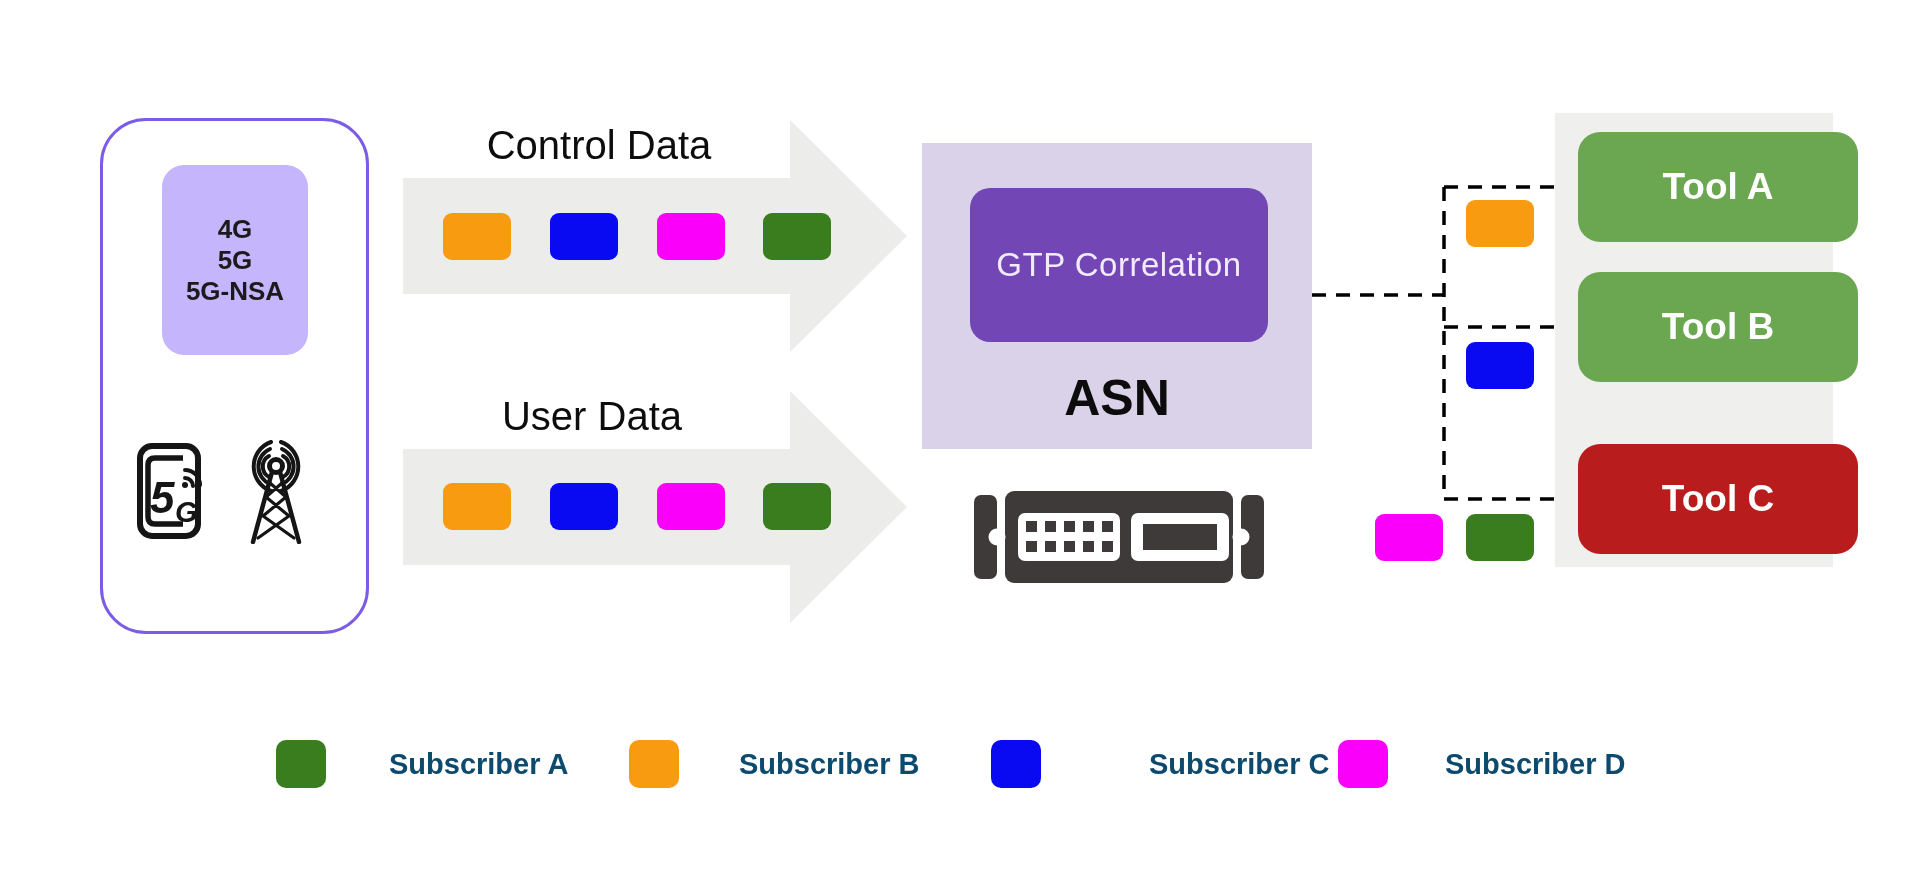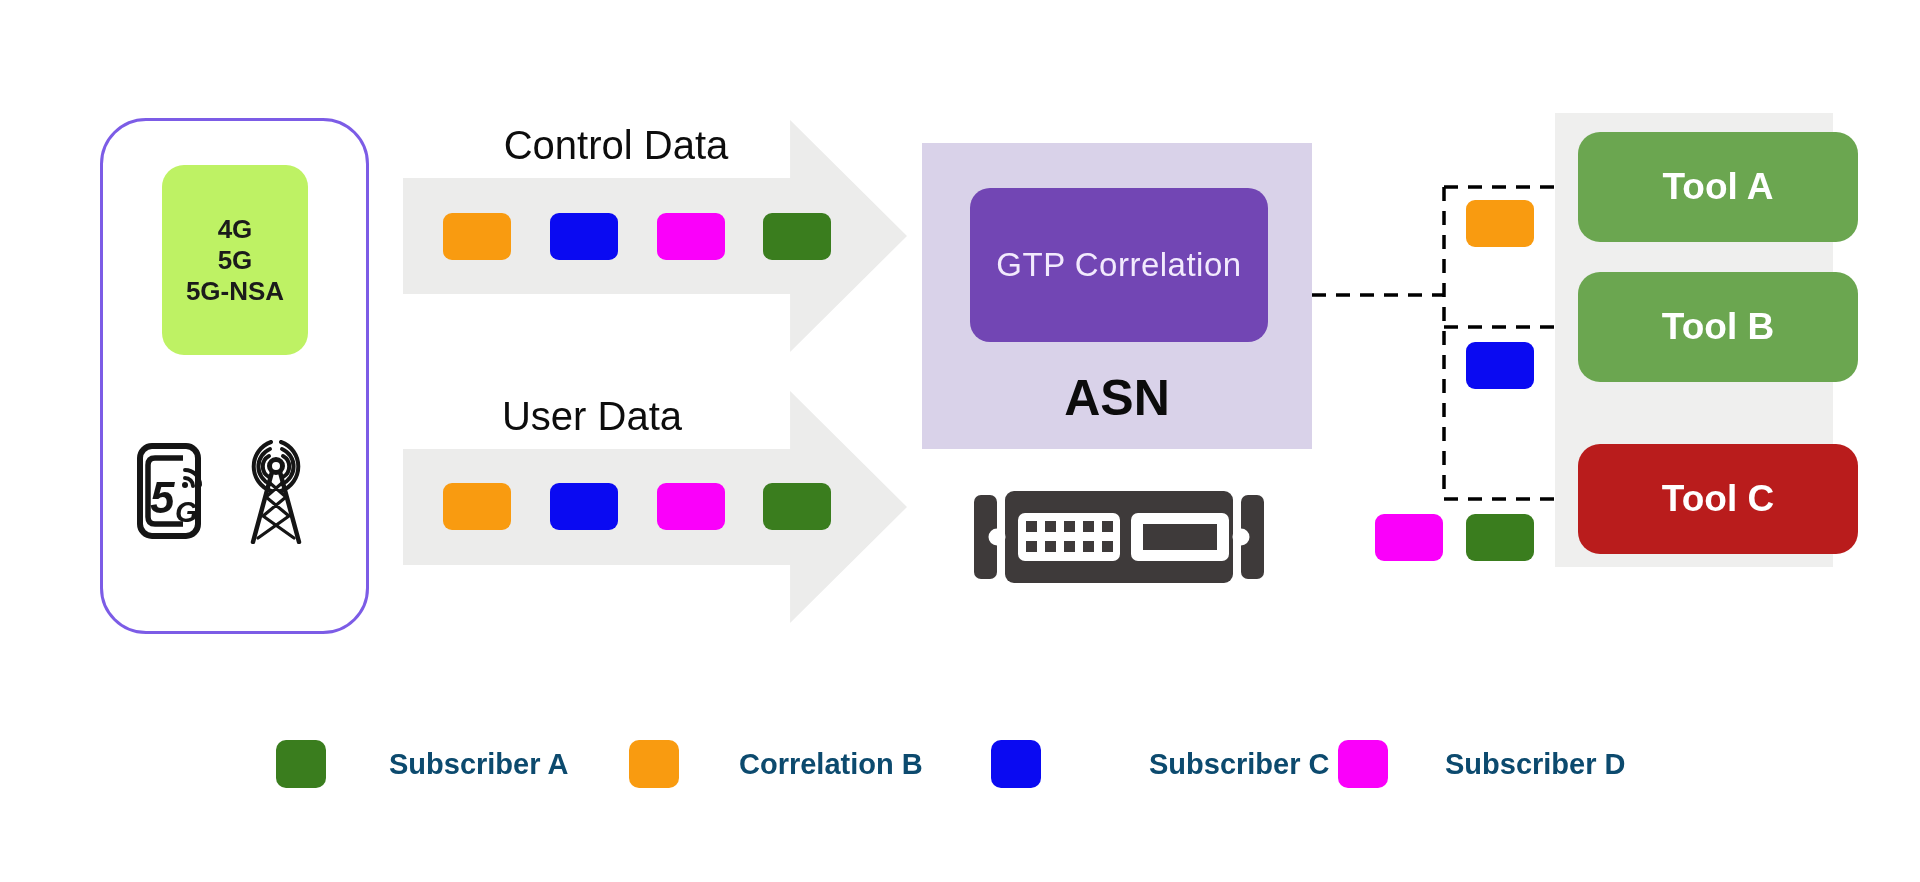--- a/index.html
+++ b/index.html
@@ -36,21 +36,21 @@
 
   svg text{font-family:"Liberation Sans","DejaVu Sans",sans-serif;}
 </style>
 </head>
 <body>
 
 <div class="canvas">
 
   <div class="abs source-box"></div>
 
-  <div class="abs tech-box" style="background-color: #bef264;">
+  <div class="abs tech-box" style="background-color: #c4b5fd;">
     <div class="tech-line">4G</div>
     <div class="tech-line">5G</div>
     <div class="tech-line">5G-NSA</div>
   </div>
 
   <svg class="abs icon-svg" style="left:137px;top:443px;" width="76" height="96" viewBox="0 0 76 96">
     <rect x="3" y="3" width="58" height="90" rx="12" fill="none" stroke="#151515" stroke-width="6"></rect>
     <path d="M46 15 H18 Q11 15 11 22 V74 Q11 81 18 81 H46" fill="none" stroke="#151515" stroke-width="5.5"></path>
     <text x="13" y="70" font-size="44" font-weight="bold" font-style="italic" fill="#151515">5</text>
     <text x="38" y="79" font-size="29" font-weight="bold" font-style="italic" fill="#151515">G</text>
@@ -64,21 +64,21 @@
     <path d="M34 32 L15 102 M42 32 L61 102" stroke="#151515" stroke-width="4.5" fill="none" stroke-linecap="round"></path>
     <path d="M32 43 L48 57 M44 43 L28 57 M28 57 L51 76 M48 57 L25 76 M25 76 L56 98 M51 76 L20 98" stroke="#151515" stroke-width="3.2" fill="none" stroke-linecap="round"></path>
     <path d="M31 16 A12 12 0 0 0 31 37" fill="none" stroke="#151515" stroke-width="4" stroke-linecap="round"></path>
     <path d="M32 9  A19 19 0 0 0 32 44" fill="none" stroke="#151515" stroke-width="4" stroke-linecap="round"></path>
     <path d="M33 2  A26 26 0 0 0 33 51" fill="none" stroke="#151515" stroke-width="4" stroke-linecap="round"></path>
     <path d="M45 16 A12 12 0 0 1 45 37" fill="none" stroke="#151515" stroke-width="4" stroke-linecap="round"></path>
     <path d="M44 9  A19 19 0 0 1 44 44" fill="none" stroke="#151515" stroke-width="4" stroke-linecap="round"></path>
     <path d="M43 2  A26 26 0 0 1 43 51" fill="none" stroke="#151515" stroke-width="4" stroke-linecap="round"></path>
   </svg>
 
-  <div class="abs flow-label" style="left:403px;top:122px;">Control Data</div>
+  <div class="abs flow-label" style="left:386px;top:122px;">Control Data</div>
   <div class="abs flow-arrow" style="left: 403px; top: 120px; background-color: rgb(236, 236, 235);"></div>
   <div class="abs packet" style="left: 443px; top: 213px; background-color: rgb(249, 155, 16);"></div>
   <div class="abs packet" style="left: 550px; top: 213px; background-color: rgb(10, 10, 242);"></div>
   <div class="abs packet" style="left: 657px; top: 213px; background-color: rgb(250, 0, 250);"></div>
   <div class="abs packet" style="left: 763px; top: 213px; background-color: rgb(58, 125, 30);"></div>
 
   <div class="abs flow-label" style="left:379px;top:393px;">User Data</div>
   <div class="abs flow-arrow" style="left: 403px; top: 391px; background-color: rgb(236, 236, 235);"></div>
   <div class="abs packet" style="left: 443px; top: 483px; background-color: rgb(249, 155, 16);"></div>
   <div class="abs packet" style="left: 550px; top: 483px; background-color: rgb(10, 10, 242);"></div>
@@ -134,21 +134,21 @@
 
   <div class="abs packet" style="left: 1466px; top: 200px; background-color: rgb(249, 155, 16);"></div>
   <div class="abs packet" style="left: 1466px; top: 342px; background-color: rgb(10, 10, 242);"></div>
   <div class="abs packet" style="left: 1375px; top: 514px; background-color: rgb(250, 0, 250);"></div>
   <div class="abs packet" style="left: 1466px; top: 514px; background-color: rgb(58, 125, 30);"></div>
 
   <div class="abs legend-swatch" style="left: 276px; top: 740px; background-color: rgb(58, 125, 30);"></div>
   <div class="abs legend-label" style="left:389px;top:748px;">Subscriber A</div>
 
   <div class="abs legend-swatch" style="left: 629px; top: 740px; background-color: rgb(249, 155, 16);"></div>
-  <div class="abs legend-label" style="left:739px;top:748px;">Correlation B</div>
+  <div class="abs legend-label" style="left:739px;top:748px;">Subscriber B</div>
 
   <div class="abs legend-swatch" style="left: 991px; top: 740px; background-color: rgb(10, 10, 242);"></div>
   <div class="abs legend-label" style="left:1135px;top:748px;margin-left:14px;">Subscriber C</div>
 
   <div class="abs legend-swatch" style="left: 1338px; top: 740px; background-color: rgb(250, 0, 250);"></div>
   <div class="abs legend-label" style="left:1445px;top:748px;">Subscriber D</div>
 
 </div>
 
 </body></html>

